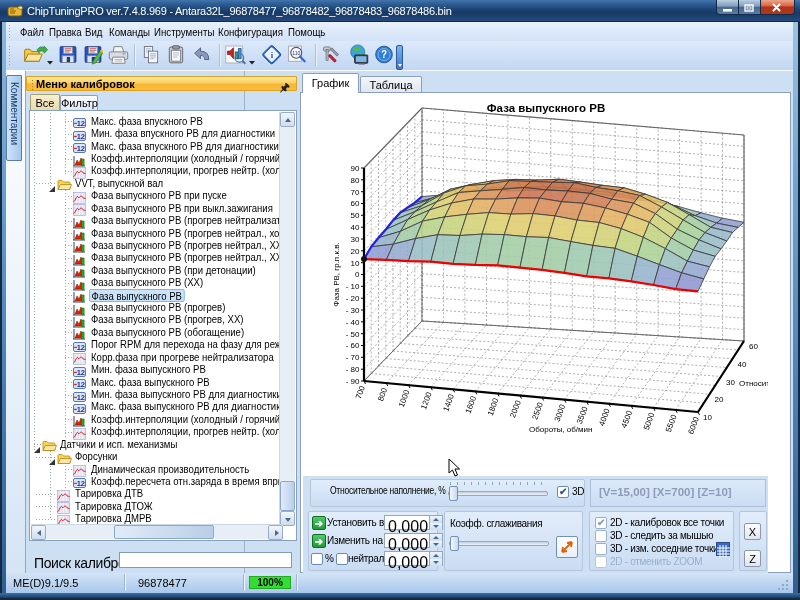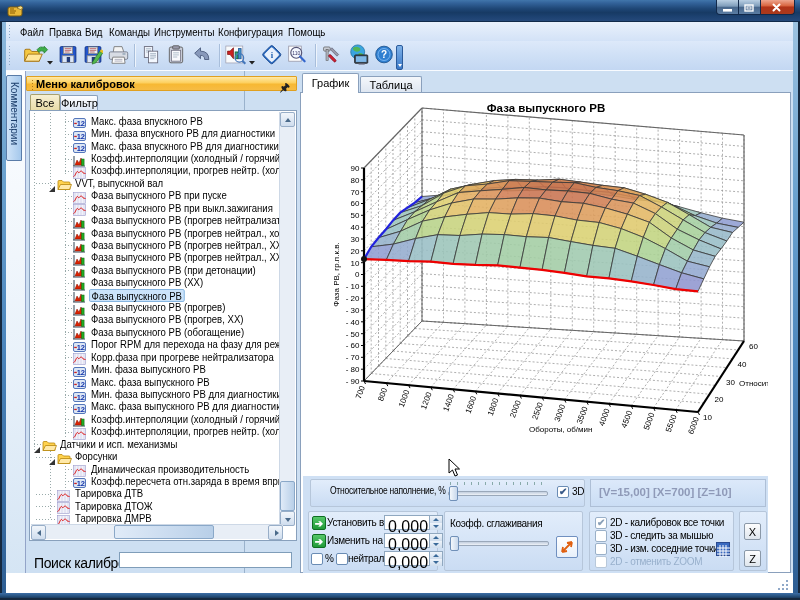--- a/index.html
+++ b/index.html
@@ -80,20 +80,21 @@
 #bb{position:absolute;left:0;bottom:0;width:800px;height:7px;background:linear-gradient(180deg,#3c6ea6,#27527f 60%,#1a3a5c);border-bottom:2px solid #15283e}
 </style></head>
 <body>
 <div id="win">
   <div id="titlebar">
     <svg class="abs" style="left:7px;top:3px" width="17" height="16" viewBox="0 0 17 16">
         <rect x="1" y="4" width="14" height="9" rx="2" fill="#e8b838" stroke="#7a5a10"></rect>
         <path d="M3 6 h4 M3 8 h6 M3 10 h5" stroke="#8a5a00" stroke-width="1.2"></path>
         <path d="M10 5 q4 -4 6 0 q-2 3 -6 0" fill="#f8e088" stroke="#7a5a10" stroke-width="0.7"></path>
       </svg>
+    <div class="ttext">ChipTuningPRO ver.7.4.8.969 - Antara32L_96878477_96878482_96878483_96878486.bin</div>
     <div id="wbtns">
       <div class="wb min"><svg width="21" height="13">
             <rect x="6" y="8" width="9" height="2.6" fill="#fff"></rect>
           </svg></div>
       <div class="wb max"><svg width="20" height="13">
             <rect x="6" y="4" width="8" height="6" fill="none" stroke="#fff" stroke-width="1.4"></rect>
             <rect x="8" y="6" width="4" height="2" fill="none" stroke="#fff" stroke-width="0.9"></rect>
           </svg></div>
       <div class="wb cls"><svg width="32" height="13">
             <path d="M12.5 3.5 L18.5 9.5 M18.5 3.5 L12.5 9.5" stroke="#fff" stroke-width="2" stroke-linecap="round"></path>
@@ -870,20 +871,31 @@
           <path d="M0 3 h13 M0 6 h13 M0 9 h13 M3 0 v12 M6 0 v12 M9 0 v12" stroke="#fff" stroke-width="1"></path>
         </svg></div>
     <div class="cb" style="left:595px;top:556px;border-color:#b8c8da"></div>
     <div class="lbl" style="left:610px;top:556px;color:#98b0cc">2D - отменить ZOOM</div>
 
     <div class="gbox2" style="left:739px;top:511px;width:28px;height:60px"></div>
     <div style="position:absolute;left:744px;top:523px;width:17px;height:17px;background:linear-gradient(180deg,#fdfdfe,#dfe6ee);border:1px solid #8a98a8;border-radius:2px;font-size:11px;text-align:center;line-height:16px">X</div>
     <div style="position:absolute;left:744px;top:550px;width:17px;height:17px;background:linear-gradient(180deg,#fdfdfe,#dfe6ee);border:1px solid #8a98a8;border-radius:2px;font-size:11px;text-align:center;line-height:16px">Z</div>
   </div>
 
+  <div id="status">
+    <div class="spanel" style="left:0;width:120px">
+        <span style="position:absolute;left:8px;top:3px">ME(D)9.1/9.5</span>
+      </div>
+    <div class="spanel" style="left:121px;width:118px">
+        <span style="position:absolute;left:12px;top:3px">96878477</span>
+      </div>
+    <div class="spanel" style="left:240px;width:52px">
+        <div style="position:absolute;left:4px;top:2px;width:42px;height:13px;background:#33dd33;border:1px solid #22aa22;text-align:center;font-size:10px;line-height:12px;font-weight:bold">100%</div>
+      </div>
+  </div>
   <div id="bl"></div>
     <div id="br"></div>
     <div id="bb"></div>
   <svg class="abs" style="left:777px;top:580px" width="13" height="12">
       <g fill="#8fa8c8">
         <rect x="9" y="0" width="2" height="2"></rect>
         <rect x="9" y="4" width="2" height="2"></rect>
         <rect x="9" y="8" width="2" height="2"></rect>
         <rect x="5" y="4" width="2" height="2"></rect>
         <rect x="5" y="8" width="2" height="2"></rect>

